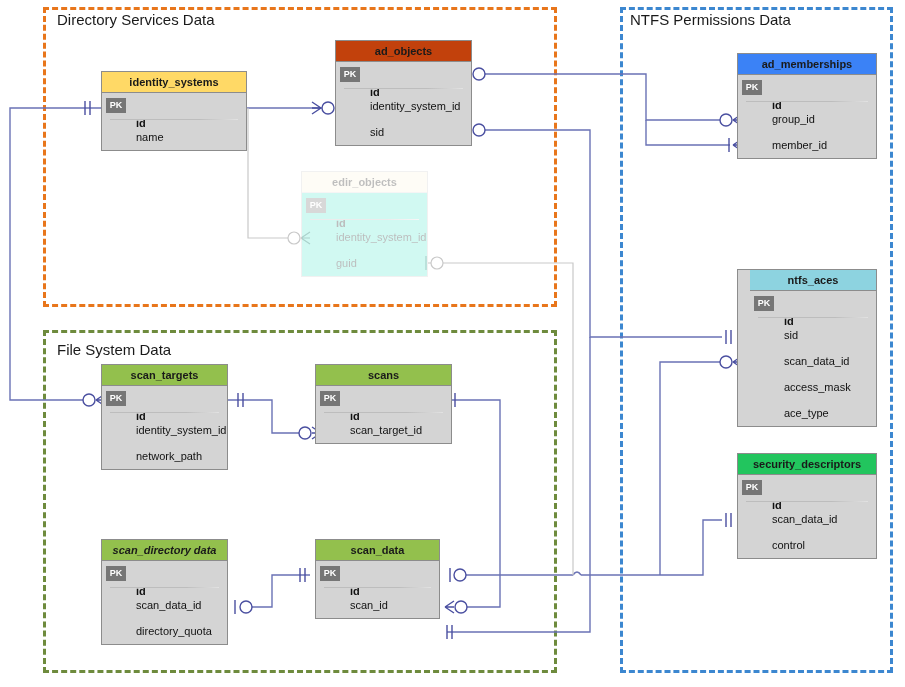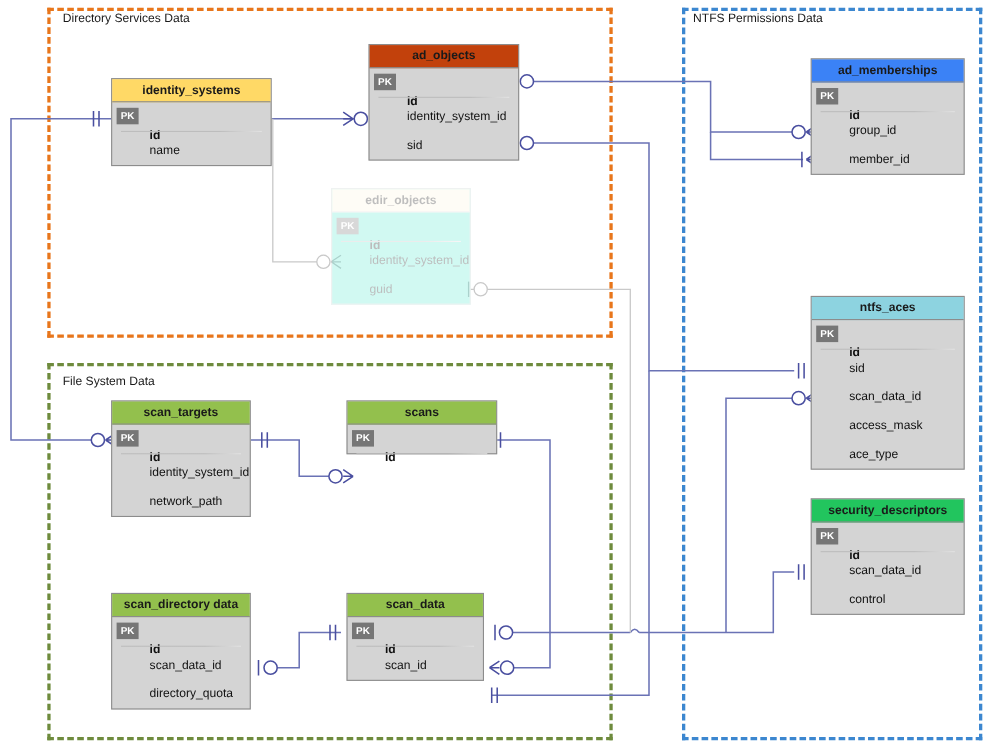--- a/index.html
+++ b/index.html
@@ -1,20 +1,20 @@
 <!DOCTYPE html>
 <html><head>
 <meta charset="utf-8">
 <style>
   html,body{margin:0;padding:0;background:#ffffff;}
   body{width:905px;height:687px;position:relative;overflow:hidden;
        font-family:"Liberation Sans","DejaVu Sans",sans-serif;}
   #canvas{position:absolute;left:0;top:0;width:905px;height:687px;}
   .group{position:absolute;box-sizing:border-box;}
-  .group-label{position:absolute;font-size:11px;color:#1a1a1a;white-space:nowrap;}
+  .group-label{position:absolute;font-size:15px;color:#1a1a1a;white-space:nowrap;}
   .entity{position:absolute;box-sizing:border-box;border:1px solid #8c8c8c;
           background:#d4d4d4;box-shadow:0 0 0 0 rgba(0,0,0,0);}
   .entity .hdr{height:21px;line-height:21px;text-align:center;font-size:11px;
           font-weight:bold;color:#1a1a1a;border-bottom:1px solid #8c8c8c;
           box-sizing:border-box;}
   .entity .rows{position:relative;}
   .row{height:26px;line-height:26px;font-size:11px;color:#111;position:relative;
        box-sizing:border-box;}
   .row .fname{position:absolute;left:34px;top:0;white-space:nowrap;}
   .row.pkrow .fname{font-weight:bold;margin-top:17px;}
@@ -191,21 +191,21 @@
       <div class="pk-sep" style="top:26px;"></div>
       <div class="row" style="margin-top:5px;">
         <span class="fname">group_id</span>
       </div>
       <div class="row">
         <span class="fname">member_id</span>
       </div>
     </div>
   </div>
 
-  <div class="entity" style="left:737px;top:269px;width:140px;">
+  <div class="entity" style="left:737px;top:269px;width:140px;padding-left:12px;">
     <div class="hdr" style="background:#8DD3E0;">ntfs_aces</div>
     <div class="rows">
       <div class="row pkrow">
         <span class="pkbadge">PK</span>
         <span class="fname">id</span>
       </div>
       <div class="pk-sep" style="top:26px;"></div>
       <div class="row" style="margin-top:5px;">
         <span class="fname">sid</span>
       </div>
@@ -256,25 +256,28 @@
   </div>
 
   <div class="entity" style="left:315px;top:364px;width:137px;">
     <div class="hdr" style="background:#93C04D;">scans</div>
     <div class="rows">
       <div class="row pkrow">
         <span class="pkbadge">PK</span>
         <span class="fname">id</span>
       </div>
       <div class="pk-sep" style="top:26px;"></div>
+      <div class="row" style="margin-top:5px;">
+        <span class="fname">scan_target_id</span>
+      </div>
     </div>
   </div>
 
   <div class="entity" style="left:101px;top:539px;width:127px;">
-    <div class="hdr" style="background:#93C04D;">scan_directory data</div>
+    <div class="hdr" style="background:#93C04D;font-style:italic;">scan_directory data</div>
     <div class="rows">
       <div class="row pkrow">
         <span class="pkbadge">PK</span>
         <span class="fname">id</span>
       </div>
       <div class="pk-sep" style="top:26px;"></div>
       <div class="row" style="margin-top:5px;">
         <span class="fname">scan_data_id</span>
       </div>
       <div class="row">

